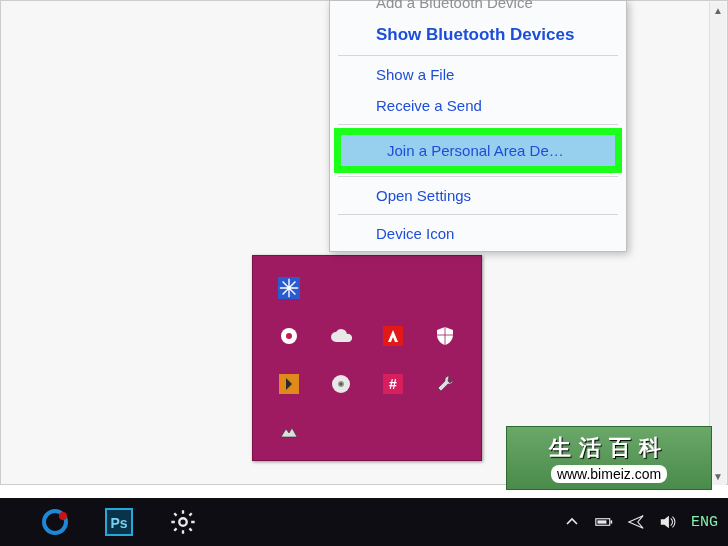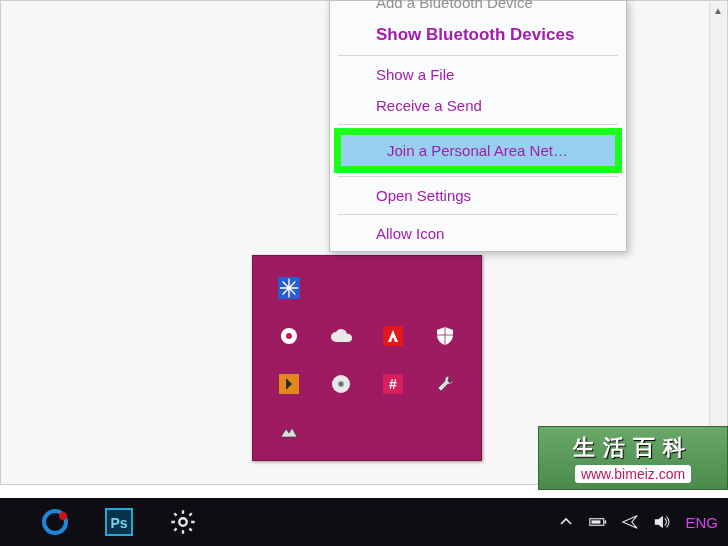--- a/index.html
+++ b/index.html
@@ -63,21 +63,21 @@
       top: 0;
       width: 298px;
       background: #fafbfc;
       border: 1px solid #bfbfbf;
       box-shadow: 2px 2px 8px rgba(0,0,0,.25);
       padding: 2px 0;
       font-size: 15px;
     }
     .menu-item {
       padding: 7px 46px 7px 46px;
-      color: #a21caf;
+      color: #1d4ed8;
       white-space: nowrap;
       overflow: hidden;
       text-overflow: ellipsis;
     }
     .menu-item.disabled { color: #8f8f8f; }
     .menu-item.bold { font-weight: 700; font-size: 17px; }
     .menu-sep { border-top: 1px solid #d6d6d6; margin: 3px 8px; }
     .highlight-wrap {
       border: 7px solid #1bff1b;
       margin: 0 4px;
@@ -103,38 +103,39 @@
       position: relative;
     }
     .taskbar-btn.active::after {
       content: "";
       position: absolute; bottom: -6px; left: 4px; right: 4px;
       height: 2px; background: #a4b0c4;
     }
     .taskbar-right {
       margin-left: auto;
       display: flex; gap: 14px; align-items: center;
-      color: #d946ef;
+      color: #86efac;
       font-size: 14px;
+      font-family: Liberation Mono, monospace;
     }
     .systray-icon { width: 18px; height: 18px; display:flex; align-items:center; justify-content:center; }
 
     
     .watermark {
       position: absolute;
-      right: 0; bottom: 56px;
-      width: 190px; height: 64px;
+      right: 16px; bottom: 56px;
+      width: 206px; height: 64px;
       background: linear-gradient(#6aa86a,#4a8a4a);
       border: 1px solid #2e6a2e;
       display: flex; flex-direction: column;
       align-items: center; justify-content: center;
       color: #fff; font-size: 13px;
     }
     .watermark .zh { font-size: 22px; letter-spacing: 8px; font-weight: bold; text-shadow: 1px 1px 1px #000;}
-    .watermark .url { background: #fff; color: #be185d; padding: 1px 6px; border-radius: 3px; font-size: 14px; margin-top: 2px;}
+    .watermark .url { background: #fff; color: #000000; padding: 1px 6px; border-radius: 8px; font-size: 14px; margin-top: 2px;}
   </style>
 </head>
 <body>
 
 <div class="main-area">
   <div class="scrollbar">
     <span>▲</span>
     <span>▼</span>
   </div>
 </div>
@@ -213,26 +214,26 @@
 </div>
 
 <div class="context-menu">
   <div class="menu-item disabled" style="margin-top:-16px">Add a Bluetooth Device</div>
   <div class="menu-item bold">Show Bluetooth Devices</div>
   <div class="menu-sep"></div>
   <div class="menu-item">Show a File</div>
   <div class="menu-item">Receive a Send</div>
   <div class="menu-sep"></div>
   <div class="highlight-wrap">
-    <div class="menu-item highlighted">Join a Personal Area Network</div>
+    <div class="menu-item highlighted">Join a Personal Area Devices</div>
   </div>
   <div class="menu-sep"></div>
   <div class="menu-item">Open Settings</div>
   <div class="menu-sep"></div>
-  <div class="menu-item">Allow Icon</div>
+  <div class="menu-item">Device Icon</div>
 </div>
 
 <div class="watermark">
   <div class="zh">生活百科</div>
   <div class="url">www.bimeiz.com</div>
 </div>
 
 <div class="taskbar">
   <div class="taskbar-left">
     <div class="taskbar-btn" style="margin-left:24px">

